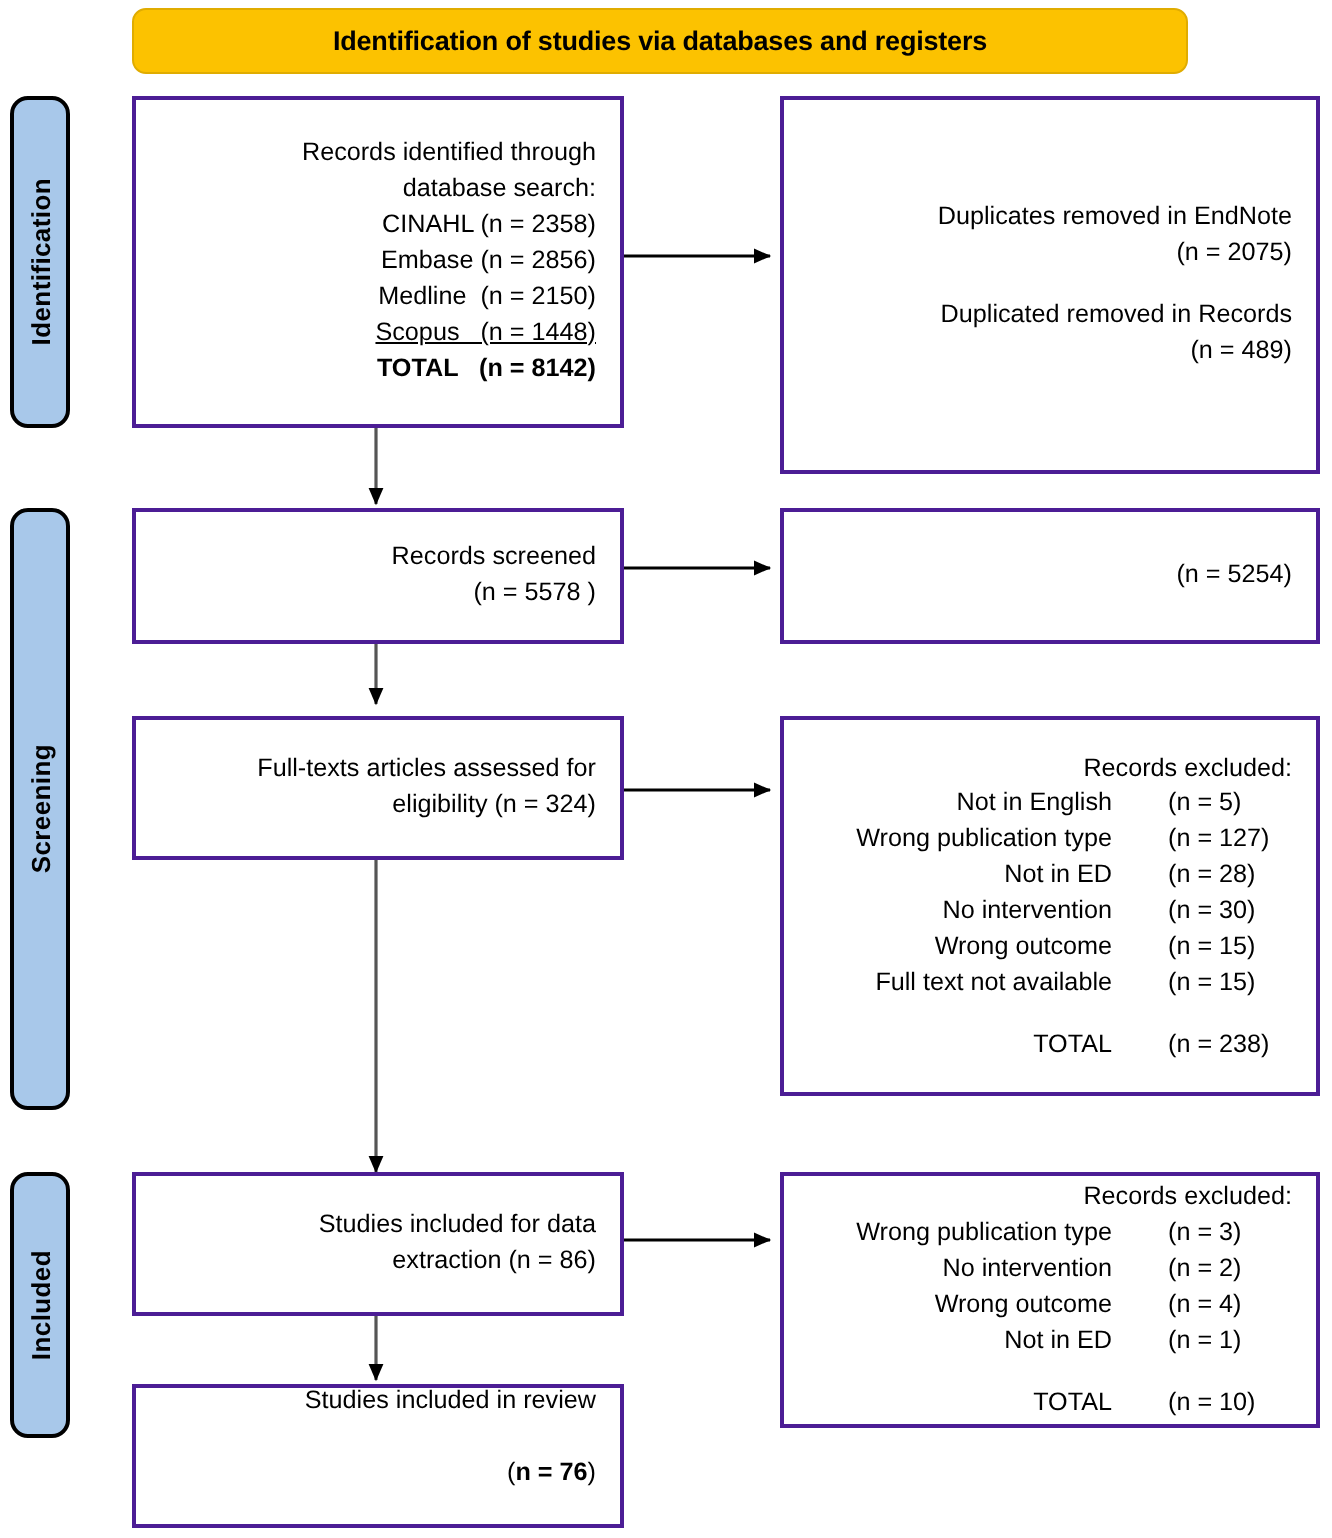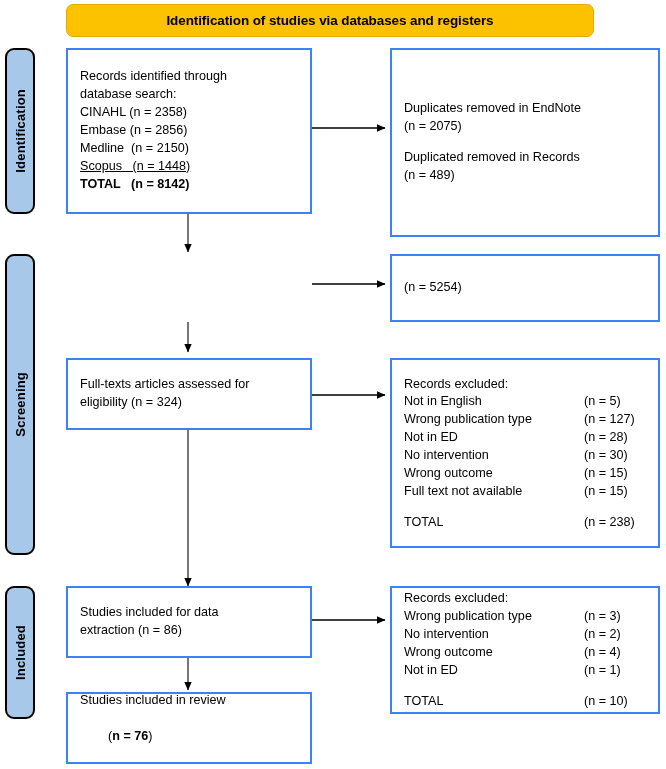--- a/index.html
+++ b/index.html
@@ -11,20 +11,21 @@
   body {
     width: 666px; height: 769px;
     font-family: "Liberation Sans", sans-serif;
     color: #000000;
     overflow: hidden;
   }
   #diagram {
     position: relative;
     width: 666px;
     height: 769px;
+    text-align: right;
   }
 
   
   .banner {
     position: absolute;
     left: 66px; top: 4px;
     width: 528px; height: 33px;
     background: #FCC200;
     border: 1px solid #E0AC00;
     border-radius: 7px;
@@ -55,21 +56,21 @@
     font-size: 13px;
     font-weight: bold;
     letter-spacing: 0.2px;
     white-space: nowrap;
   }
 
   
   .box {
     position: absolute;
     background: #ffffff;
-    border: 2px solid #3b82f6;
+    border: 2px solid #4c1d95;
     font-size: 12.6px;
     line-height: 1.42;
     padding: 9px 12px;
     display: flex;
     flex-direction: column;
     justify-content: center;
   }
   .box .lines { width: 100%; }
   .box .line { white-space: pre; }
   .box .spacer { height: 13px; }
@@ -154,20 +155,26 @@
   <div class="box" style="left:390px; top:48px; width:270px; height:189px;">
     <div class="lines">
       <div class="line">Duplicates removed in EndNote</div>
       <div class="line">(n = 2075)</div>
       <div class="spacer"></div>
       <div class="line">Duplicated removed in Records</div>
       <div class="line">(n = 489)</div>
     </div>
   </div>
 
+  <div class="box" style="left:66px; top:254px; width:246px; height:68px;">
+    <div class="lines">
+      <div class="line">Records screened</div>
+      <div class="line">(n = 5578 )</div>
+    </div>
+  </div>
 
   <div class="box" style="left:390px; top:254px; width:270px; height:68px;">
     <div class="lines">
       <div class="line">(n = 5254)</div>
     </div>
   </div>
 
   <div class="box" style="left:66px; top:358px; width:246px; height:72px;padding-left:12px;">
     <div class="lines">
       <div class="line">Full-texts articles assessed for</div>

